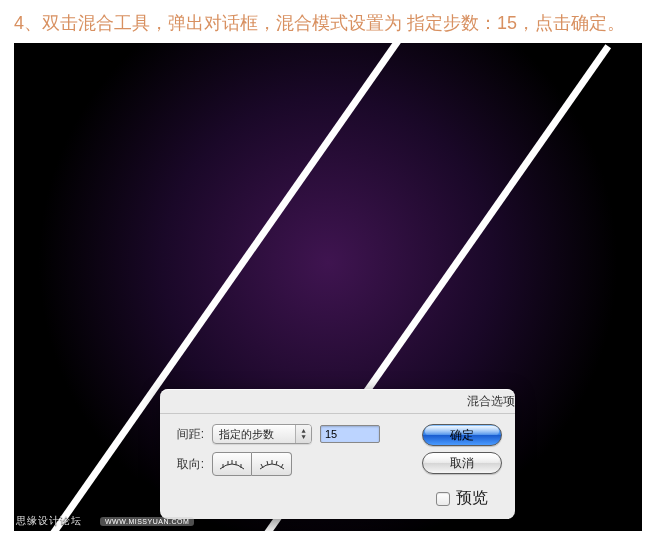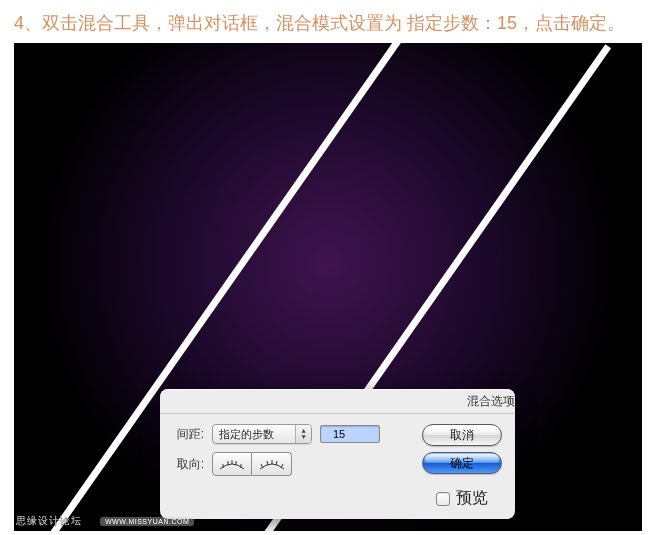--- a/index.html
+++ b/index.html
@@ -104,21 +104,21 @@
     font-size: 7px;
     line-height: 6px;
     color: #444;
   }
   .num-input {
     width: 60px;
     height: 18px;
     background: #bcd4ff;
     border: 1px solid #888;
     border-radius: 2px;
-    padding: 0 12px;
+    padding: 0 4px;
     font-size: 11px;
     color: #000;
     line-height: 16px;
     box-shadow: inset 0 1px 2px rgba(0,0,0,0.2);
   }
   .orient-group {
     display: flex;
     gap: 0;
   }
   .orient-btn {
@@ -255,22 +255,22 @@
                 <line x1="10" y1="8" x2="9" y2="4" stroke="#333"></line>
                 <line x1="14" y1="7" x2="14" y2="3" stroke="#333"></line>
                 <line x1="18" y1="8" x2="19" y2="4" stroke="#333"></line>
                 <line x1="23" y1="11" x2="25" y2="7" stroke="#333"></line>
               </svg>
             </div>
           </div>
         </div>
       </div>
       <div class="right-col">
+        <div class="aqua-btn aqua-ok"><span>确定</span></div>
         <div class="aqua-btn aqua-cancel"><span>取消</span></div>
-        <div class="aqua-btn aqua-ok"><span>确定</span></div>
         <div class="preview-row">
           <div class="checkbox"></div>
           <span>预览</span>
         </div>
       </div>
     </div>
   </div>
 
   <div class="watermark">
     <span class="wm-left">思缘设计论坛</span>

